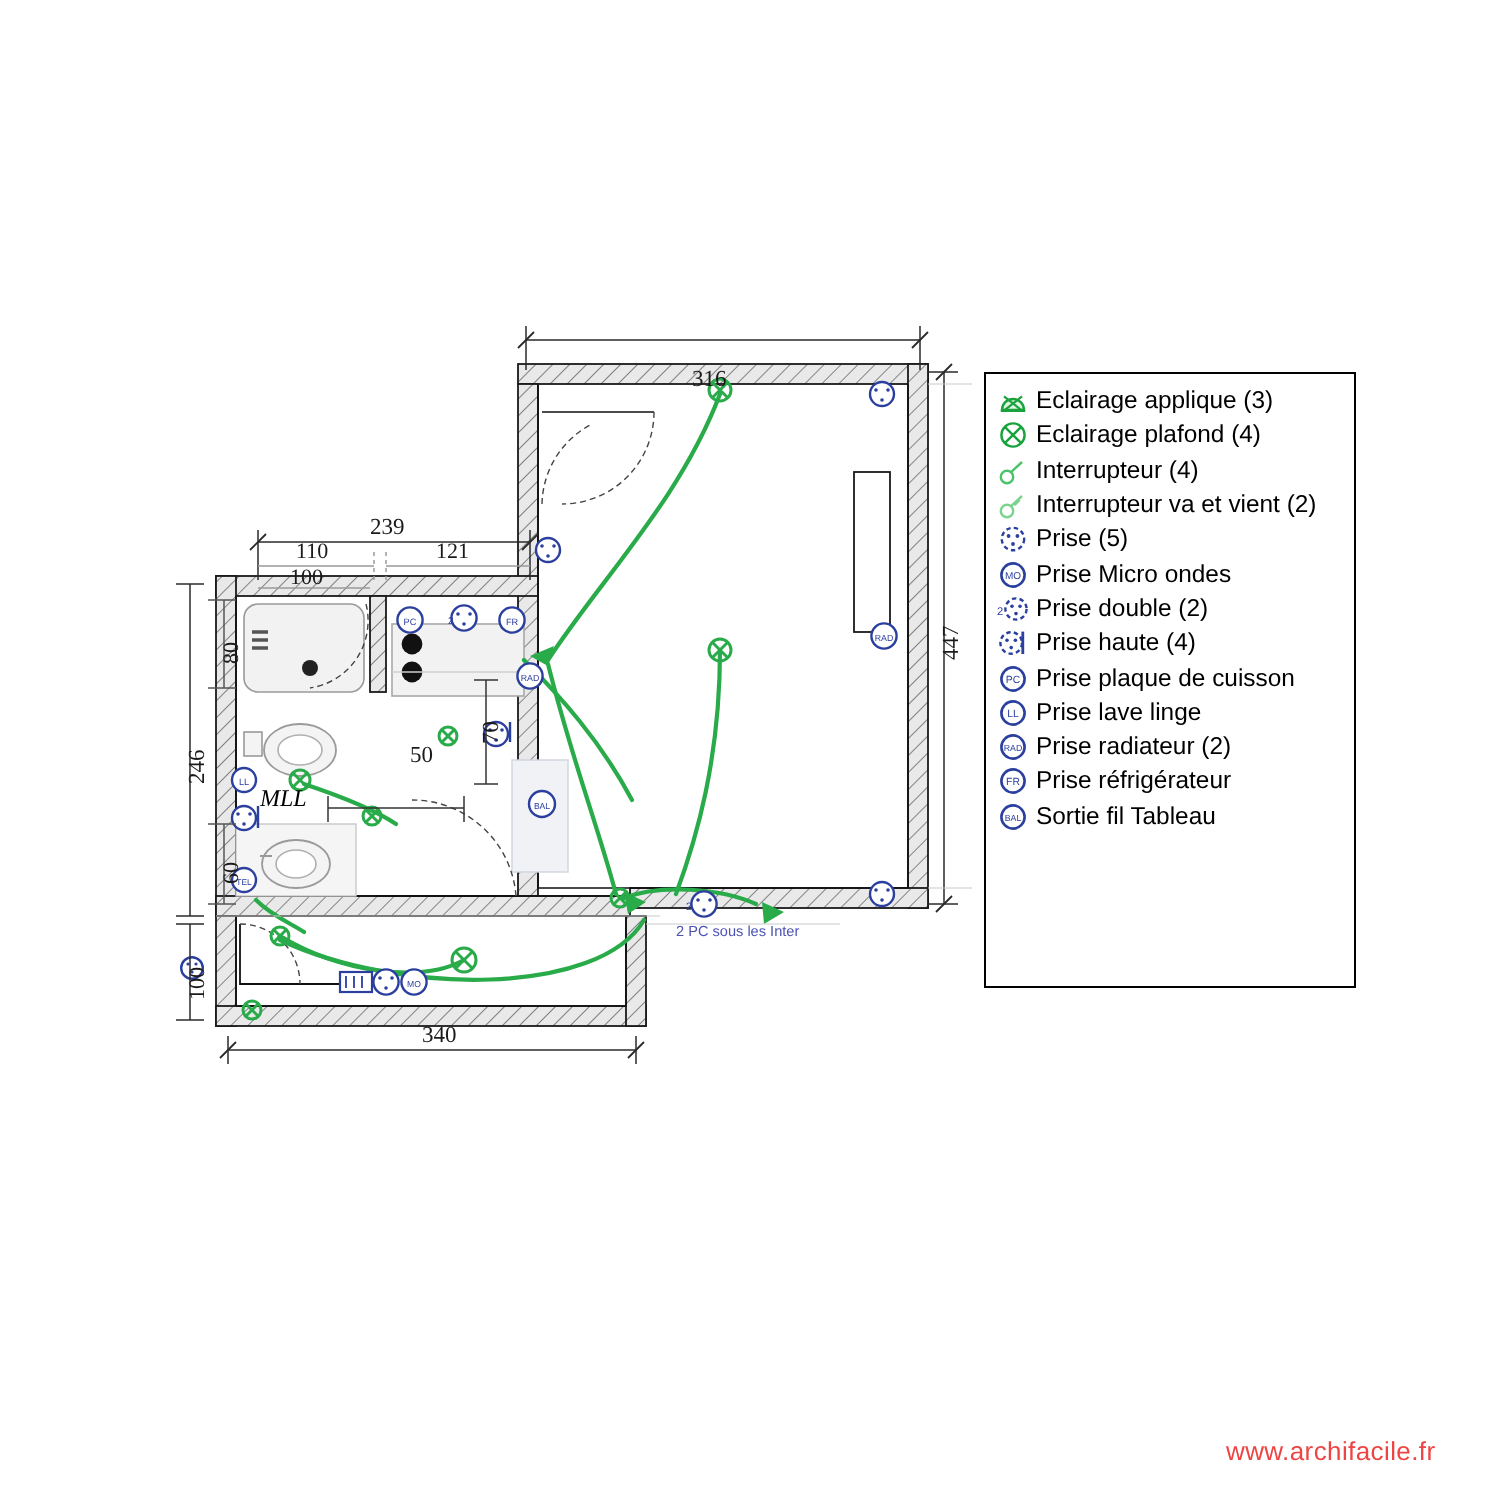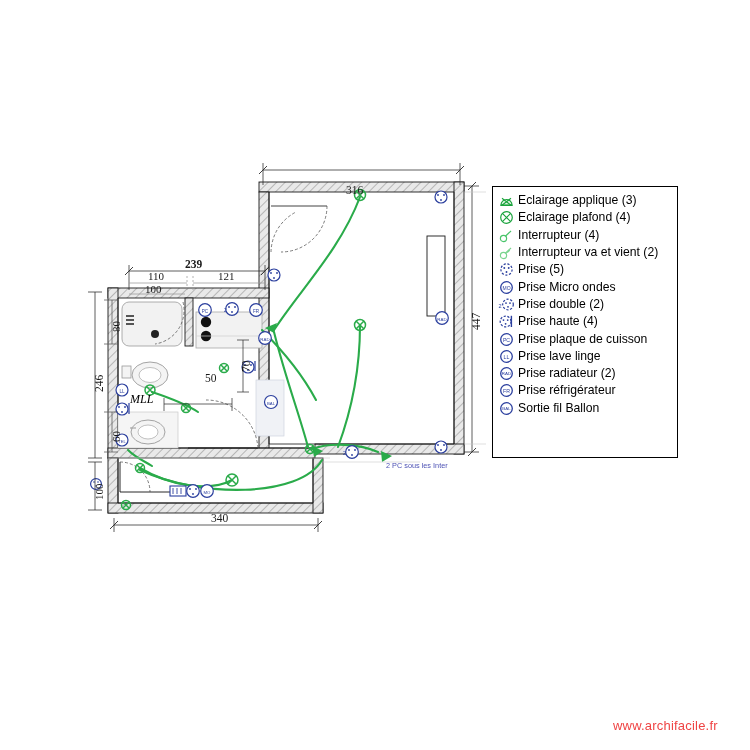--- a/index.html
+++ b/index.html
@@ -17,21 +17,21 @@
   #plan-root {
     position: absolute;
     left: 0; top: 0;
     width: 750px; height: 750px;
   }
   .legend-box {
     position: absolute;
     left: 492px;
     top: 186px;
     width: 186px;
-    height: 272px;
+    height: 308px;
     border: 1px solid #000000;
     background: #ffffff;
     box-sizing: border-box;
     padding: 5px 4px 0 5px;
   }
   .legend-row {
     display: flex;
     align-items: center;
     height: 17.3px;
   }
@@ -401,36 +401,36 @@
       <line x1="323" y1="462" x2="420" y2="462"></line>
     </g>
   </svg>
 
   <div class="dim-text" style="left:346px; top:157px;margin-top:27px;">316</div>
 
   <div class="dim-text vert" style="left:470px; top:330px;">447</div>
 
   <div class="dim-text" style="left:211px; top:512px;">340</div>
 
-  <div class="dim-text" style="left:185px; top:258px;font-weight:bold;">239</div>
+  <div class="dim-text" style="left:185px; top:258px;">239</div>
   <div class="dim-text" style="left:148px; top:270px; font-size:11px;">110</div>
   <div class="dim-text" style="left:218px; top:270px; font-size:11px;">121</div>
   <div class="dim-text" style="left:145px; top:283px; font-size:11px;">100</div>
 
   <div class="dim-text vert" style="left:93px; top:392px;">246</div>
   <div class="dim-text vert" style="left:110px; top:332px; font-size:11px;">80</div>
   <div class="dim-text vert" style="left:110px; top:442px; font-size:11px;">60</div>
   <div class="dim-text vert" style="left:93px; top:500px; font-size:11px;">100</div>
 
   <div class="dim-text" style="left:189px; top:372px;margin-left:16px;">50</div>
   <div class="dim-text vert" style="left:240px; top:372px;">70</div>
 
   <div class="plan-text" style="left:130px; top:392px;font-style:italic;">MLL</div>
 
-  <div class="note-text" style="left:338px; top:461px;margin-left:48px;">2 PC sous les Inter</div>
+  <div class="note-text" style="left:338px; top:461px;">2 PC sous les Inter</div>
 
   <div class="legend-box">
 
     <div class="legend-row">
       <span class="legend-sym">
         <svg width="17" height="15" viewBox="0 0 17 15">
           <path d="M3 12 A 5.5 5.5 0 1 1 14 12 Z" fill="#dff3e3" stroke="#1aa33c" stroke-width="1.2"></path>
           <path d="M4 12.3 L13 5.2 M4 5.2 L13 12.3" stroke="#1aa33c" stroke-width="1.1"></path>
           <line x1="2.4" y1="12.4" x2="14.6" y2="12.4" stroke="#1aa33c" stroke-width="1.2"></line>
         </svg>
@@ -558,21 +558,21 @@
     </div>
 
 
     <div class="legend-row">
       <span class="legend-sym">
         <svg width="17" height="15" viewBox="0 0 17 15">
           <circle cx="8.5" cy="7.5" r="5.8" fill="none" stroke="#2b3f9e" stroke-width="1.3"></circle>
           <text x="8.5" y="9.4" font-size="4.4" fill="#2b3f9e" text-anchor="middle" font-family="Liberation Sans, sans-serif">BAL</text>
         </svg>
       </span>
-      <span class="legend-label">Sortie fil Ballon</span>
+      <span class="legend-label">Sortie fil Tableau</span>
     </div>
 
 
   </div>
 
   <div class="watermark">www.archifacile.fr</div>
 
 </div>
 
 </body></html>

